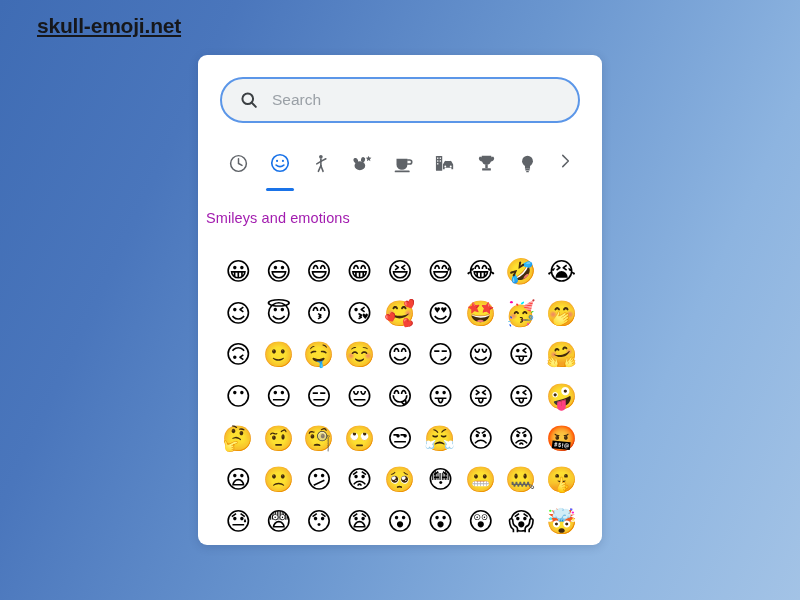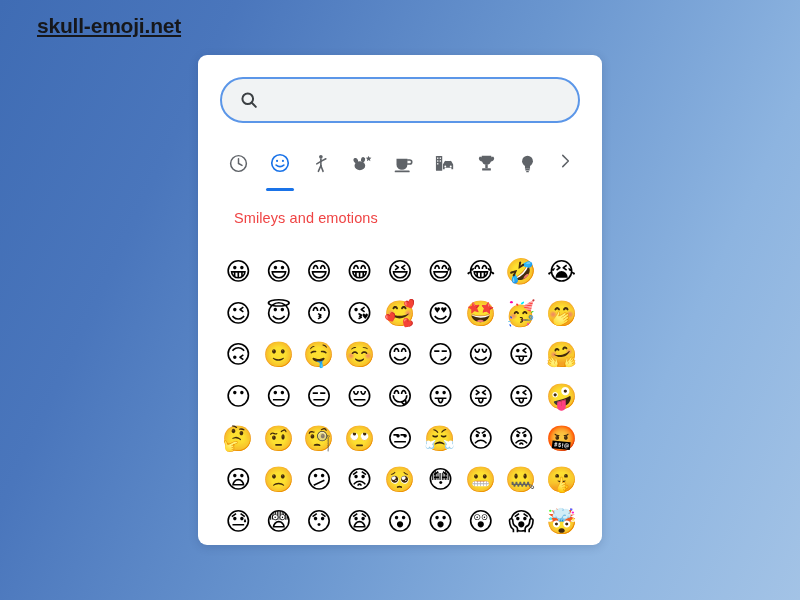--- a/index.html
+++ b/index.html
@@ -125,24 +125,24 @@
     flex: 0 0 34px;
     display: flex;
     align-items: center;
     justify-content: center;
     cursor: pointer;
   }
 
   
   .section-label {
     position: absolute;
-    left: 36px;
+    left: 8px;
     top: 155px;
     font-size: 14.5px;
-    color: #ef4444;
+    color: #a21caf;
     letter-spacing: 0.1px;
   }
 
   
   .grid {
     position: absolute;
     left: 20px;
     top: 196px;
     width: 364px;
     display: flex;
@@ -173,20 +173,21 @@
 <div class="picker">
 
   <div class="search-wrap">
     <div class="search-box">
       <span class="search-icon">
         <svg width="20" height="20" viewBox="0 0 24 24" fill="none" stroke="#3c4043" stroke-width="2.4" stroke-linecap="round">
           <circle cx="10.5" cy="10.5" r="6.4"></circle>
           <line x1="15.3" y1="15.3" x2="20.2" y2="20.2"></line>
         </svg>
       </span>
+      <input class="search-input" type="text" placeholder="Search" style="">
     </div>
   </div>
 
   <div class="tabs">
 
     <div class="tab">
       <span>
         <svg width="21" height="21" viewBox="0 0 24 24" fill="none" stroke="#5f6368" stroke-width="1.7" stroke-linecap="round">
           <circle cx="12" cy="12" r="9"></circle>
           <polyline points="12,6.6 12,12 16,14.2"></polyline>

